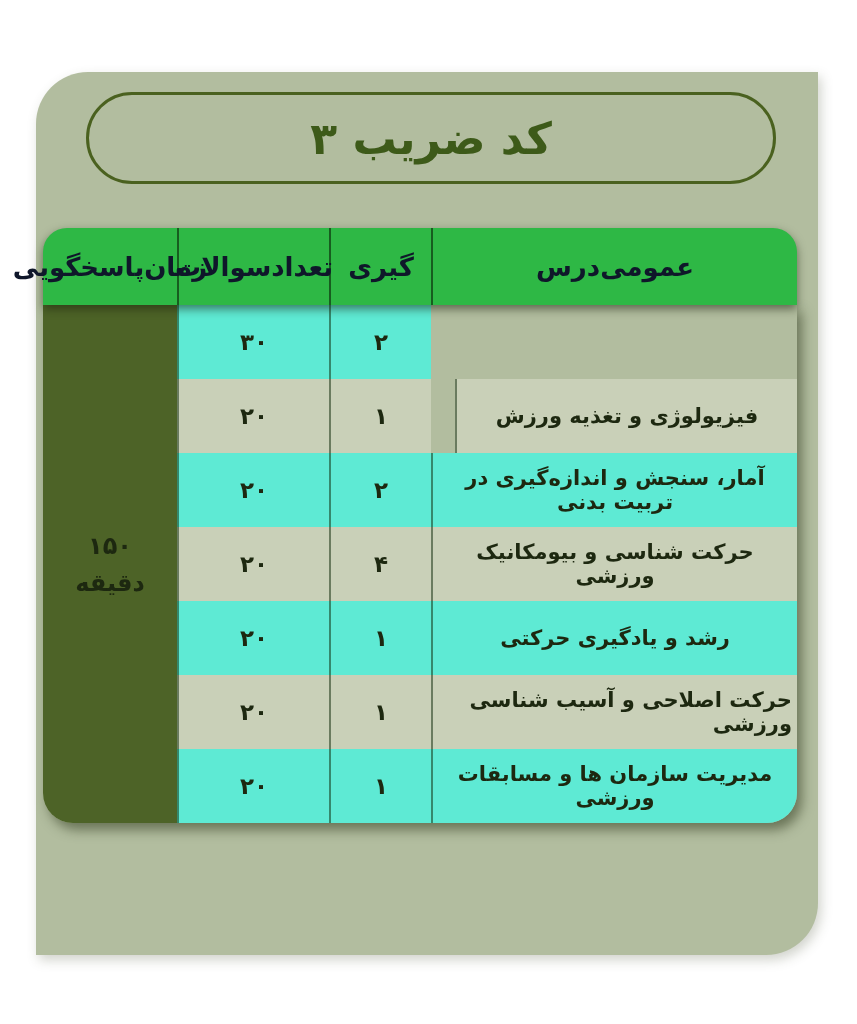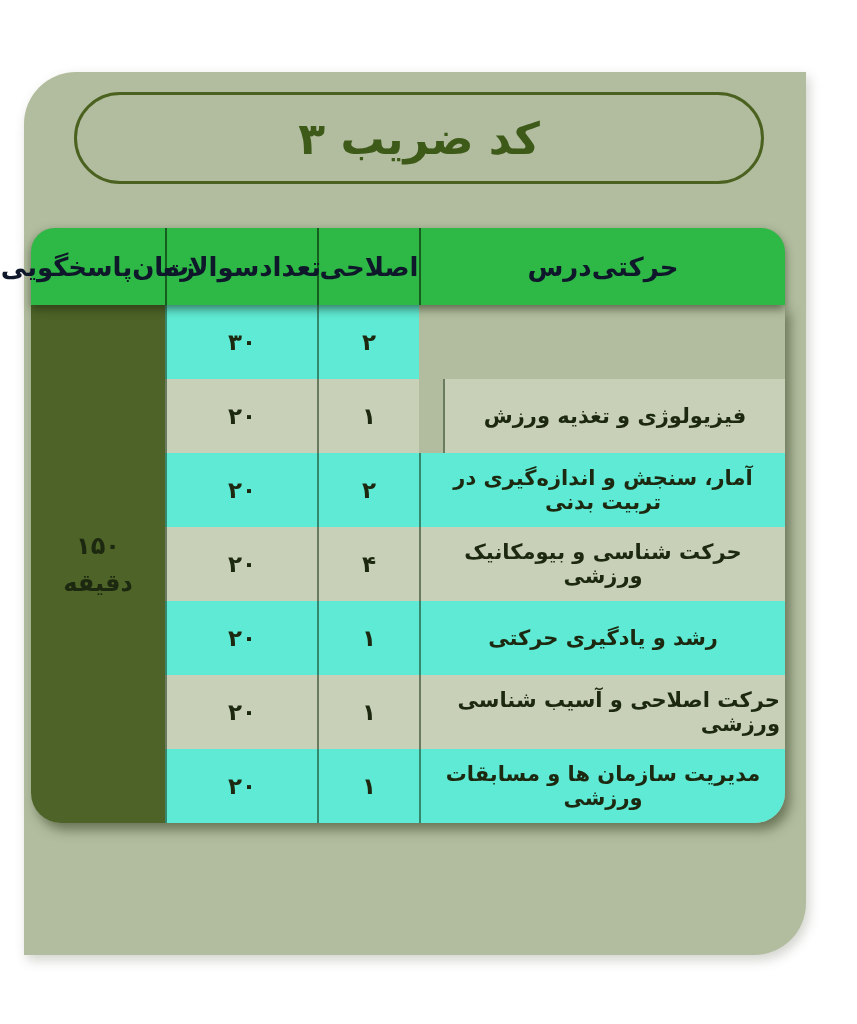--- a/index.html
+++ b/index.html
@@ -11,21 +11,21 @@
   }
   .page {
     position: relative;
     width: 857px;
     height: 1024px;
     background: #ffffff;
   }
   
   .panel {
     position: absolute;
-    left: 24px;
+    left: 36px;
     top: 72px;
     width: 782px;
     height: 883px;
     background: #b2bd9f;
     border-radius: 52px 0 52px 0;
     box-shadow: 3px 5px 12px rgba(70, 80, 50, 0.25);
   }
   
   .title-pill {
     position: absolute;
@@ -121,22 +121,22 @@
 
 <div class="page">
   <div class="panel" dir="rtl">
 
     <div class="title-pill">
       <span>کد ضریب ۳</span>
     </div>
 
     <div class="exam-table">
       <div class="thead">
-        <div class="th th-name">حرکتی‌درس</div>
-        <div class="th th-coef">اصلاحی</div>
+        <div class="th th-name">عمومی‌درس</div>
+        <div class="th th-coef">گیری</div>
         <div class="th th-count">تعدادسوالات</div>
         <div class="th th-time">زمان‌پاسخگویی</div>
       </div>
 
       <div class="tbody" id="tbody">
         <div class="cell time-cell">
           <span>۱۵۰</span>
           <span>دقیقه</span>
         </div>
 

